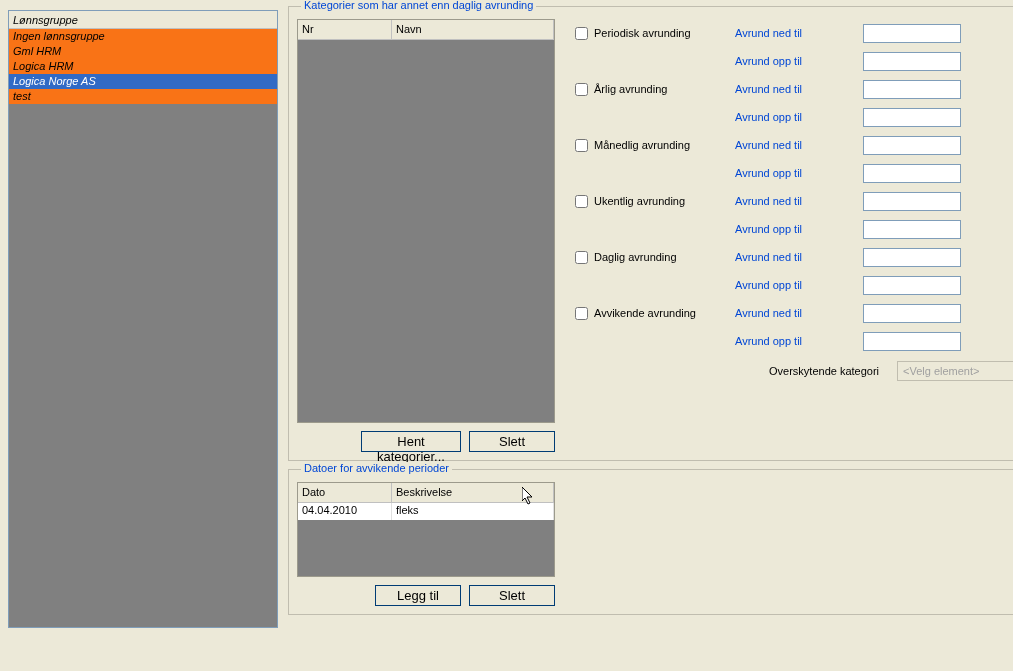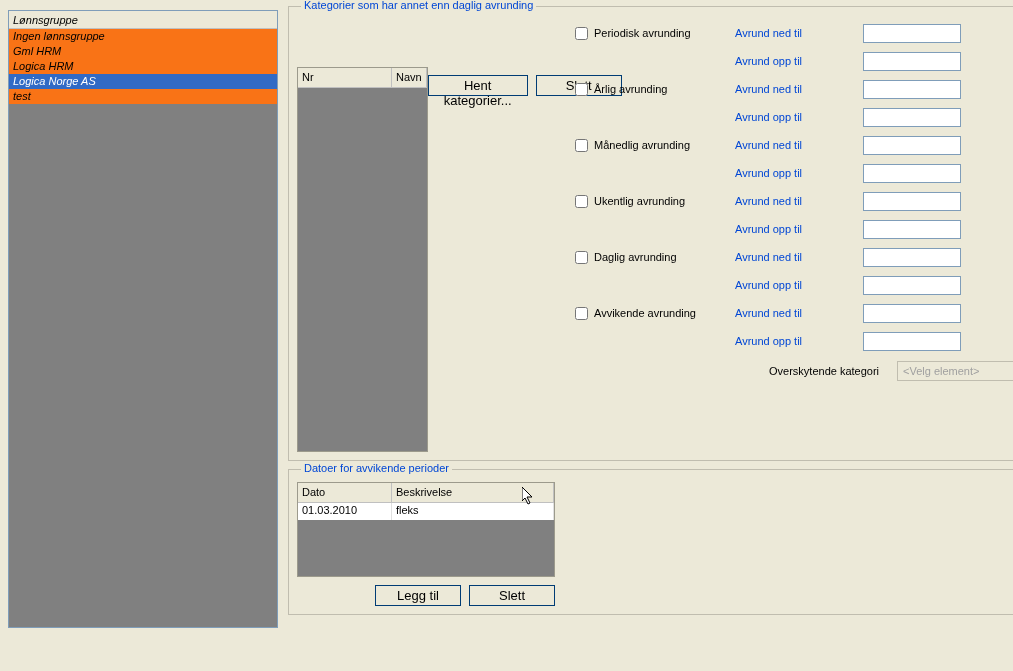--- a/index.html
+++ b/index.html
@@ -70,22 +70,21 @@
   color: #0046D5;
   font-size: 11px;
 }
 .fs1 {
   display: flex;
   height: 455px;
 }
 .fs1-left {
   width: 258px;
   display: flex;
-  flex-direction: row;
-  margin-top: 48px;
+  flex-direction: column;
 }
 .grid {
   border: 1px solid #9C9A8C;
   background: #808080;
   flex: 1;
 }
 .grid-header {
   display: flex;
   background: #ECE9D8;
   height: 20px;
@@ -312,21 +311,21 @@
 
     <div class="fieldset fs2">
       <div class="fieldset-legend">Datoer for avvikende perioder</div>
       <div class="grid2">
         <div class="grid-header">
           <div class="grid-header-cell" style="width:94px">Dato</div>
           <div class="grid-header-cell" style="flex:1">Beskrivelse</div>
         </div>
         <div id="grid2-rows">
             <div class="grid2-row">
-              <div class="grid2-cell" style="width:94px">01.03.2010</div>
+              <div class="grid2-cell" style="width:94px">04.04.2010</div>
               <div class="grid2-cell" style="flex:1">fleks</div>
             </div>
           </div>
       </div>
       <div class="btn-row" style="width:258px">
         <button class="btn">Legg til</button>
         <button class="btn">Slett</button>
       </div>
     </div>
 

